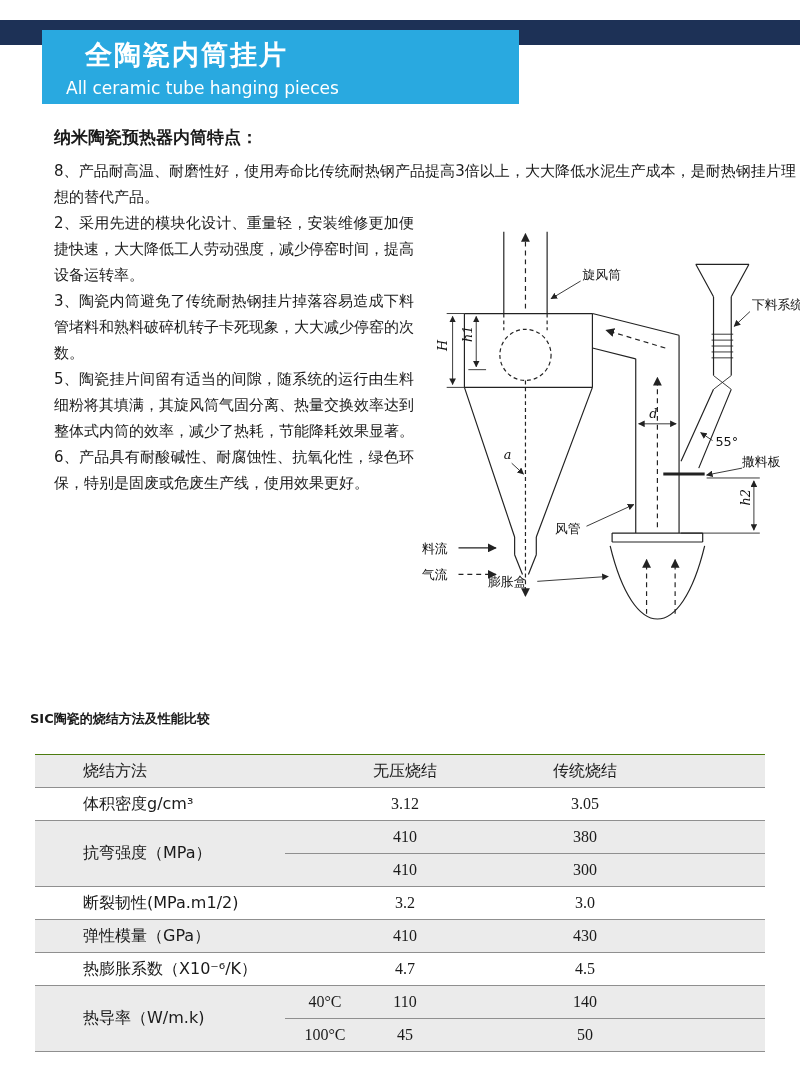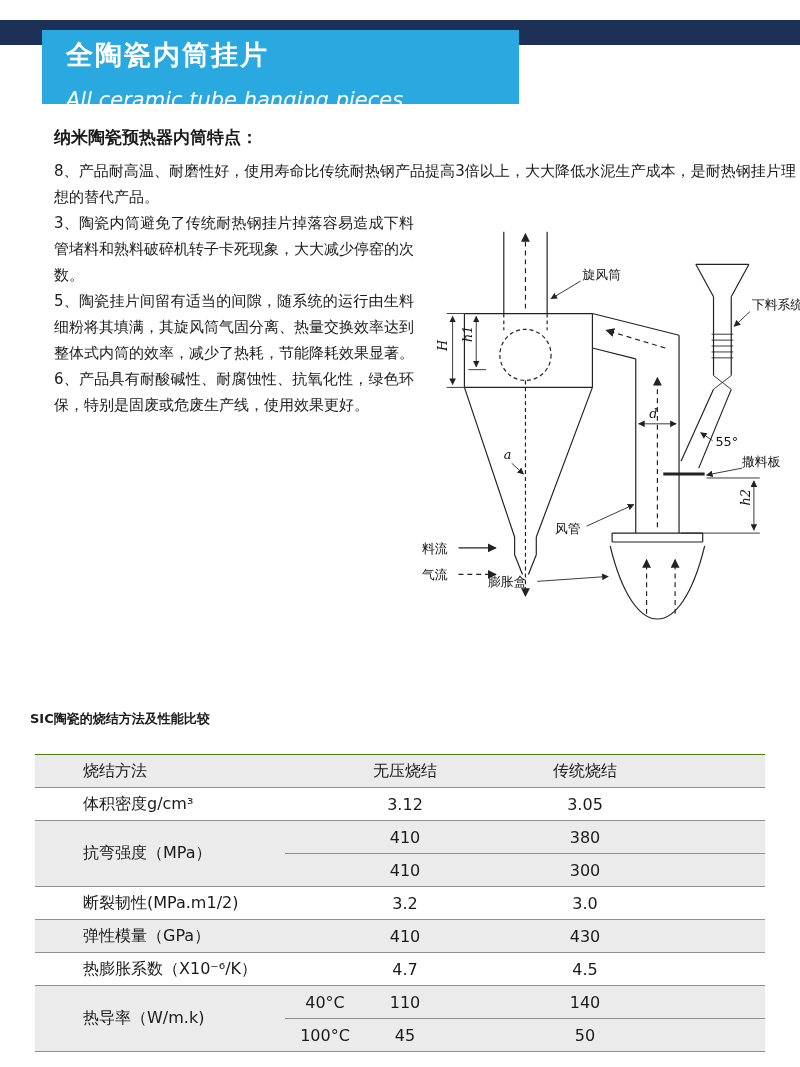--- a/index.html
+++ b/index.html
@@ -8,22 +8,22 @@
     position:relative; width:800px; height:1067px; margin:0 auto;
     background:#fff; overflow:hidden; color:#1a1a1a;
     font-family:"DejaVu Sans","Liberation Sans",sans-serif;
   }
   
   .top-strip { position:absolute; left:0; top:20px; width:800px; height:25px; background:#1d3156; }
   .banner {
     position:absolute; left:42px; top:30px; width:477px; height:74px;
     background:#29a9e0; color:#fff; padding:8px 0 0 24px;
   }
-  .banner-cn { font-size:27px; font-weight:bold; letter-spacing:2px; line-height:1.25; }
-  .banner-en { font-size:21px; margin-top:16px;font-style:italic; }
+  .banner-cn { font-size:27px; font-weight:bold; letter-spacing:2px; line-height:1.25;margin-left:19px; }
+  .banner-en { font-size:17px; margin-top:6px; }
   
   .features { position:absolute; left:30px; top:126px; width:742px;margin-left:24px; }
   .features-heading { font-size:17px; font-weight:bold; margin-bottom:9px; }
   .feature { font-size:15px; line-height:26px; text-align:justify; }
   .cols { display:flex; align-items:flex-start; }
   .col-left { width:360px; }
   .col-right { width:382px; position:relative; }
   .col-right svg { display:block; margin-top:10px; }
   
   .dwg { stroke:#222; stroke-width:1.2; fill:none; }
@@ -33,40 +33,41 @@
   .thick { stroke-width:3; }
   .lbl { font-size:13px; fill:#111; stroke:none; font-family:"DejaVu Sans",sans-serif; }
   .dim { font-size:13px; fill:#111; stroke:none; font-style:italic; font-family:"DejaVu Serif",serif; }
   
   .table-section { position:absolute; left:30px; top:710px; width:740px; }
   .table-title { font-size:13px; font-weight:bold; margin-bottom:26px; }
   table { border-collapse:collapse; width:730px; margin-left:5px; border-top:1px solid #4d7c0f; table-layout:fixed; }
   td { border-bottom:1px solid #8f8f8f; font-size:16px; height:33px; vertical-align:middle; }
   tr.gray td { background:#ebebeb; }
   td.name { padding-left:48px; text-align:left; }
-  td.ctr { text-align:center; }
+  td.ctr { text-align:center;font-family:Liberation Serif, serif; }
   col.c-name { width:250px; } col.c-temp { width:80px; } col.c-v1 { width:80px; }
   col.c-v2 { width:280px; } col.c-sp { width:40px; }
 </style>
 </head>
 <body>
 
 <div class="page">
 
   <div class="top-strip"></div>
   <div class="banner">
     <div class="banner-cn">全陶瓷内筒挂片</div>
     <div class="banner-en">All ceramic tube hanging pieces</div>
   </div>
 
   <div class="features">
     <div class="features-heading">纳米陶瓷预热器内筒特点：</div>
     <p class="feature">8、产品耐高温、耐磨性好，使用寿命比传统耐热钢产品提高3倍以上，大大降低水泥生产成本，是耐热钢挂片理想的替代产品。</p>
     <div class="cols">
       <div class="col-left">
+        <p class="feature">2、采用先进的模块化设计、重量轻，安装维修更加便捷快速，大大降低工人劳动强度，减少停窑时间，提高设备运转率。</p>
         <p class="feature">3、陶瓷内筒避免了传统耐热钢挂片掉落容易造成下料管堵料和熟料破碎机转子卡死现象，大大减少停窑的次数。</p>
         <p class="feature">5、陶瓷挂片间留有适当的间隙，随系统的运行由生料细粉将其填满，其旋风筒气固分离、热量交换效率达到整体式内筒的效率，减少了热耗，节能降耗效果显著。</p>
         <p class="feature">6、产品具有耐酸碱性、耐腐蚀性、抗氧化性，绿色环保，特别是固废或危废生产线，使用效果更好。</p>
       </div>
       <div class="col-right">
         <svg width="410" height="448" viewBox="0 0 410 455">
           <defs>
             <marker id="ah" viewBox="0 0 10 10" refX="9" refY="5" markerWidth="7.5" markerHeight="7.5" orient="auto-start-reverse">
               <path d="M0,0 L10,5 L0,10 z" fill="#222"></path>
             </marker>

